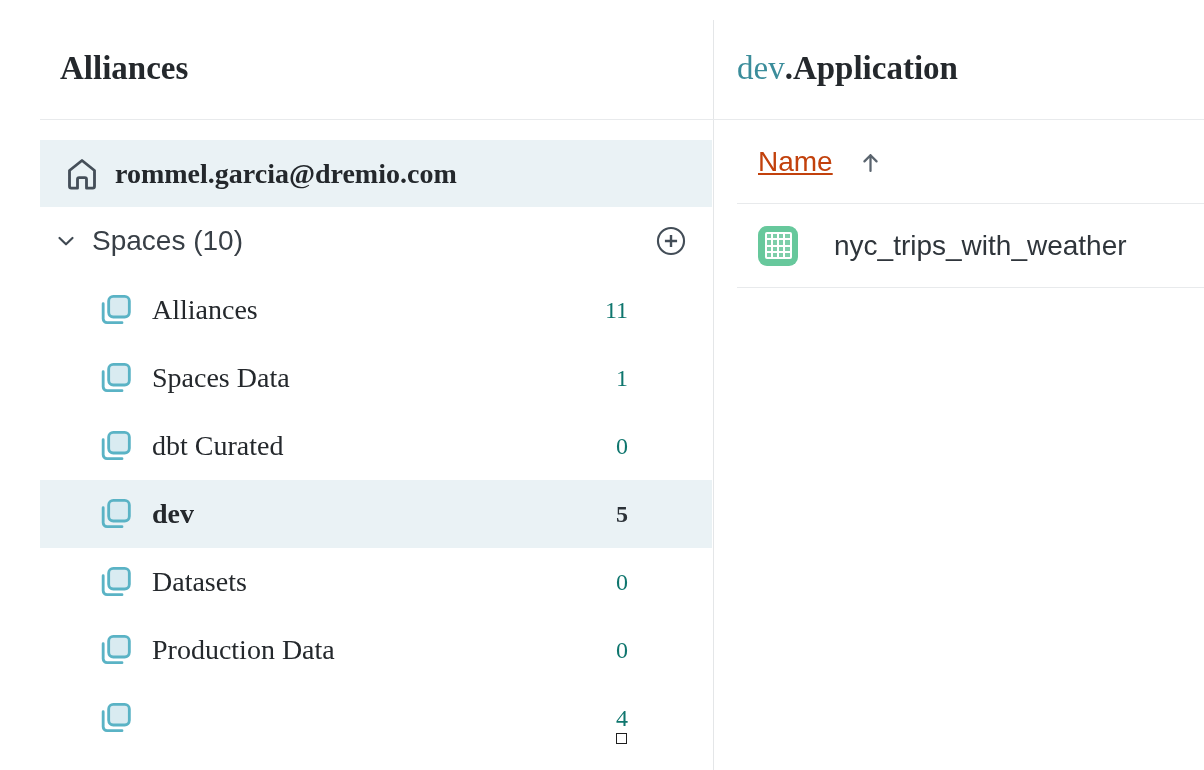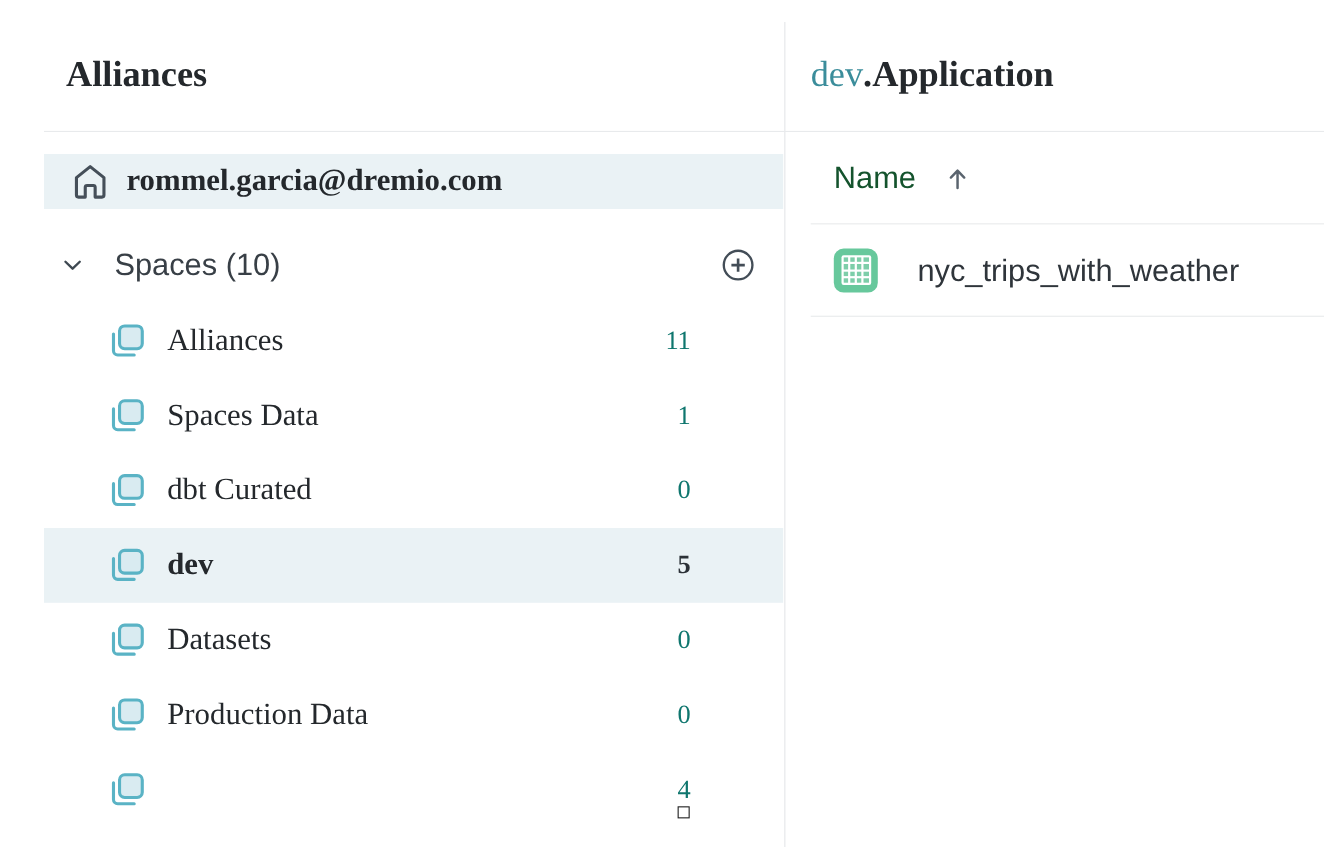--- a/index.html
+++ b/index.html
@@ -12,31 +12,31 @@
 
   
   .divider-h{position:absolute;height:1px;background:#E8EAEC;}
   .divider-v{position:absolute;width:1px;background:#E4E6E8;}
 
   
   .panel-title{font-size:33px;font-weight:700;color:#24282C;line-height:1;white-space:nowrap;}
   .left-title{left:60px;top:52px;}
 
   .home-row{
-    left:40px;top:140px;width:672px;height:50px;
+    left:40px;top:140px;width:672px;height:67px;
     background:#EAF2F5;display:flex;align-items:center;padding-left:22px;box-sizing:border-box;
   }
   .home-row svg{flex:0 0 auto;}
   .home-label{font-size:28px;font-weight:700;color:#24282C;margin-left:13px;white-space:nowrap;}
 
   .spaces-header{
     left:40px;top:218px;width:672px;height:46px;
     display:flex;align-items:center;padding-left:13px;box-sizing:border-box;position:absolute;
   }
-  .spaces-label{font-size:28px;color:#383F46;margin-left:25px;white-space:nowrap;}
+  .spaces-label{font-size:28px;color:#383F46;margin-left:13px;white-space:nowrap;}
   .add-space-btn{position:absolute;right:24px;top:6px;width:34px;height:34px;cursor:pointer;background:none;border:none;padding:0;}
 
   .spaces-list{left:40px;top:276px;width:672px;}
   .space-row{
     height:68px;display:flex;align-items:center;position:relative;
     padding-left:55px;box-sizing:border-box;
   }
   .space-row .space-name{font-size:28px;color:#24282C;margin-left:17px;white-space:nowrap;}
   .space-row .count{
     position:absolute;right:84px;font-size:24px;color:#0f766e;
@@ -51,21 +51,21 @@
   }
 
   
   .right-title{left:737px;top:52px;}
   .right-title .crumb-space{color:#3B8D9B;font-weight:400;}
   .right-title .crumb-sep,.right-title .crumb-entity{color:#24282C;font-weight:700;}
 
   .table-header{
     left:758px;top:121px;height:82px;display:flex;align-items:center;position:absolute;
   }
-  .col-name{font-size:28px;font-weight:500;color:#14532d;}
+  .col-name{font-size:28px;font-weight:500;color:#c2410c;text-decoration:underline;}
   .table-header svg{margin-left:24px;}
 
   .table-row{
     left:758px;top:204px;height:83px;display:flex;align-items:center;position:absolute;cursor:pointer;gap:16px;
   }
   .row-name{font-size:28px;color:#2F353B;margin-left:20px;white-space:nowrap;}
 
   
   .ds-icon{
     width:40px;height:40px;background:#67C89C;border-radius:9px;

